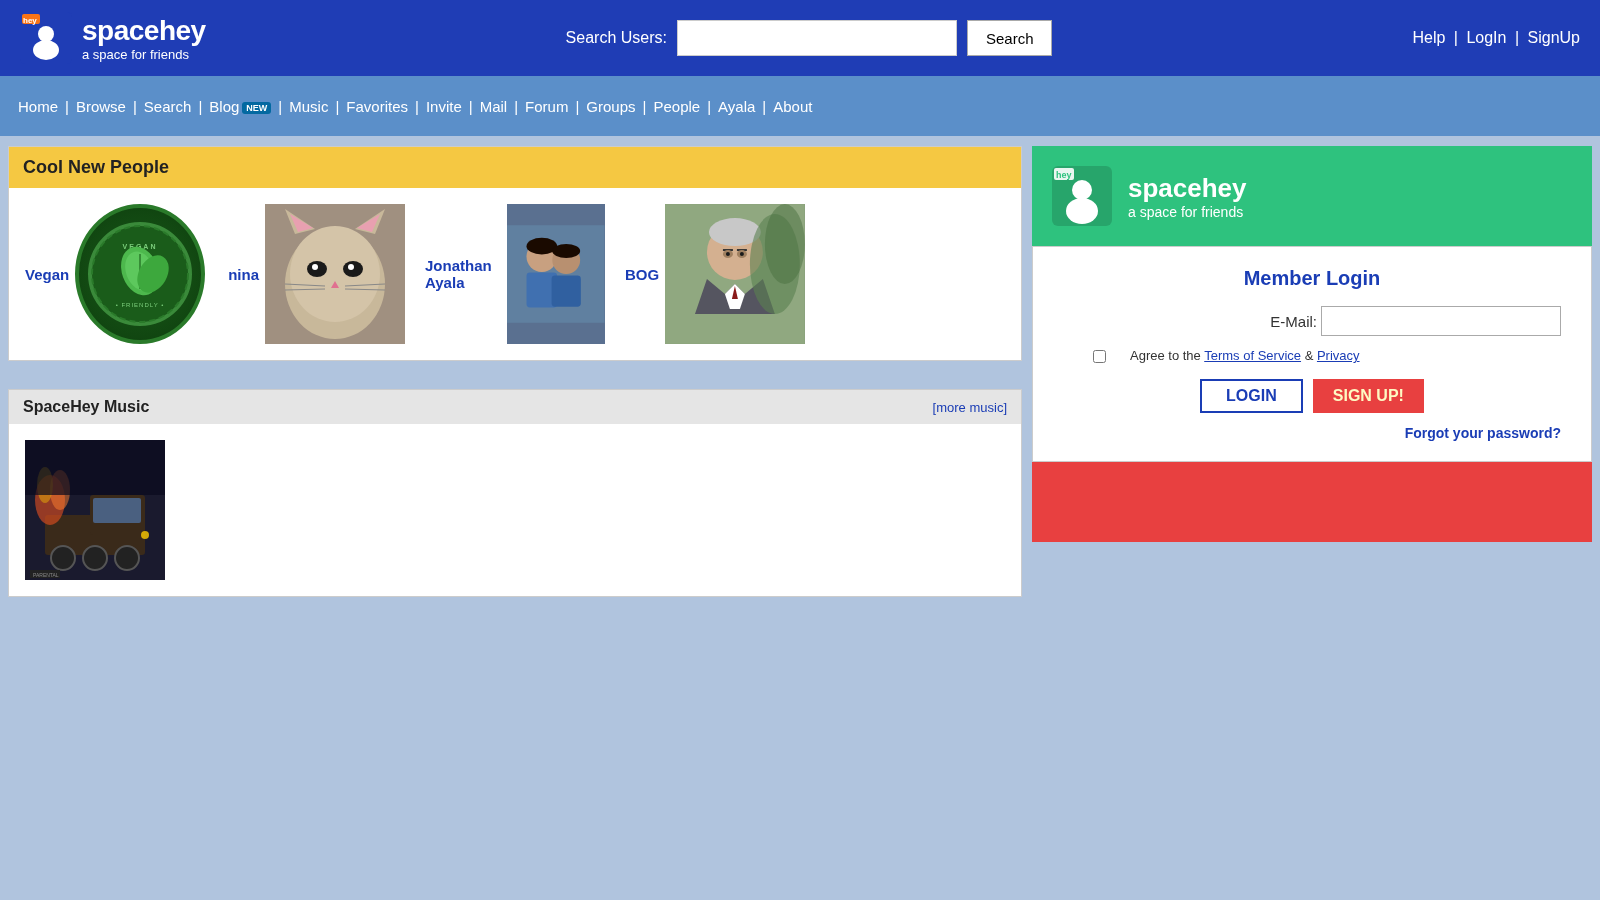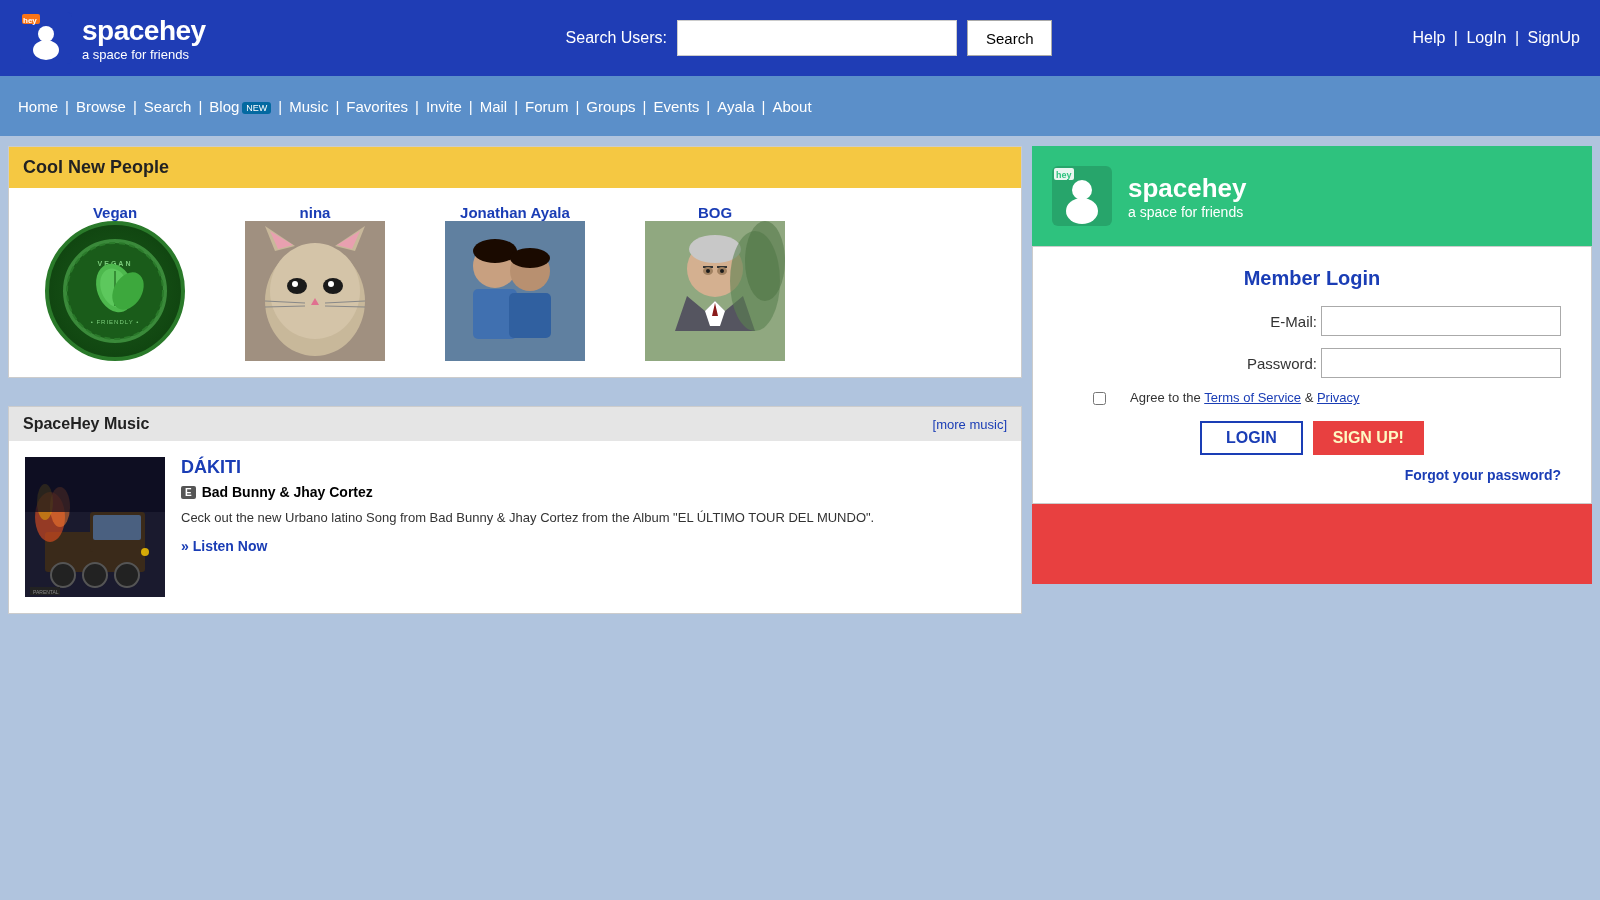--- a/index.html
+++ b/index.html
@@ -77,21 +77,21 @@
       text-decoration: none;
       font-size: 15px;
       padding: 0 6px;
       white-space: nowrap;
     }
     .nav-sep { color: white; font-size: 15px; margin: 0 1px; }
     .new-badge {
       background: #0369a1;
       color: white;
       font-size: 9px;
-      font-weight: normal;
+      font-weight: bold;
       border-radius: 3px;
       padding: 1px 4px;
       margin-left: 3px;
       vertical-align: middle;
     }
 
     
     #main {
       display: flex;
       gap: 0;
@@ -121,22 +121,23 @@
       color: #222;
     }
     #cnp-body {
       padding: 16px;
       display: flex;
       gap: 20px;
       justify-content: flex-start;
     }
     .person-card {
       display: flex;
-      flex-direction: column;
-      align-items: center;
+      flex-direction: row;
+      align-items: center;
+      gap: 6px;
       width: 180px;
       justify-content: flex-end;
     }
     .person-name {
       color: #1a3db5;
       font-size: 15px;
       font-weight: bold;
       text-decoration: none;
     }
 
@@ -320,21 +321,21 @@
   <a href="#" class="nav-item">Favorites</a>
   <span class="nav-sep">|</span>
   <a href="#" class="nav-item">Invite</a>
   <span class="nav-sep">|</span>
   <a href="#" class="nav-item">Mail</a>
   <span class="nav-sep">|</span>
   <a href="#" class="nav-item">Forum</a>
   <span class="nav-sep">|</span>
   <a href="#" class="nav-item">Groups</a>
   <span class="nav-sep">|</span>
-  <a href="#" class="nav-item">Events</a>
+  <a href="#" class="nav-item">People</a>
   <span class="nav-sep">|</span>
   <a href="#" class="nav-item">Ayala</a>
   <span class="nav-sep">|</span>
   <a href="#" class="nav-item">About</a>
 </nav>
 
 <div id="main">
 
   <div id="left-col">
 
@@ -463,29 +464,20 @@
 
             <ellipse cx="25" cy="60" rx="15" ry="25" fill="#e85020" opacity="0.6"></ellipse>
             <ellipse cx="35" cy="50" rx="10" ry="20" fill="#ff8030" opacity="0.5"></ellipse>
             <ellipse cx="20" cy="45" rx="8" ry="18" fill="#ffcc00" opacity="0.4"></ellipse>
 
             <rect width="140" height="55" fill="#0a0a1e" opacity="0.7"></rect>
 
             <rect x="5" y="130" width="30" height="8" fill="#222"></rect>
             <text x="8" y="137" font-size="5" fill="#888">PARENTAL</text>
           </svg>
-        </div>
-        <div id="music-info">
-          <div id="music-title">DÁKITI</div>
-          <div id="music-artist-row">
-            <span class="explicit-badge">E</span>
-            <span id="music-artist">Bad Bunny &amp; Jhay Cortez</span>
-          </div>
-          <div id="music-desc">Ceck out the new Urbano latino Song from Bad Bunny &amp; Jhay Cortez from the Album "EL ÚLTIMO TOUR DEL MUNDO".</div>
-          <a href="#" id="listen-now">Listen Now</a>
         </div>
       </div>
     </div>
 
   </div>
 
   <div id="right-col">
 
     <div id="spacehey-promo">
       <svg width="60" height="60" viewBox="0 0 60 60">
@@ -502,24 +494,20 @@
     </div>
 
     <div id="member-login-box">
       <div id="member-login-title">Member Login</div>
 
       <div class="login-row">
         <label class="login-label">E-Mail:</label>
         <input type="email" class="login-input" style="">
       </div>
 
-      <div class="login-row">
-        <label class="login-label">Password:</label>
-        <input type="password" class="login-input" style="">
-      </div>
 
       <div class="checkbox-row">
         <input type="checkbox" style="">
         <span class="checkbox-label">
           <span>Agree to the </span><a href="#" class="terms-link">Terms of Service</a><span> &amp; </span><a href="#" class="terms-link">Privacy</a>
         </span>
       </div>
 
 
       <div id="login-buttons">

